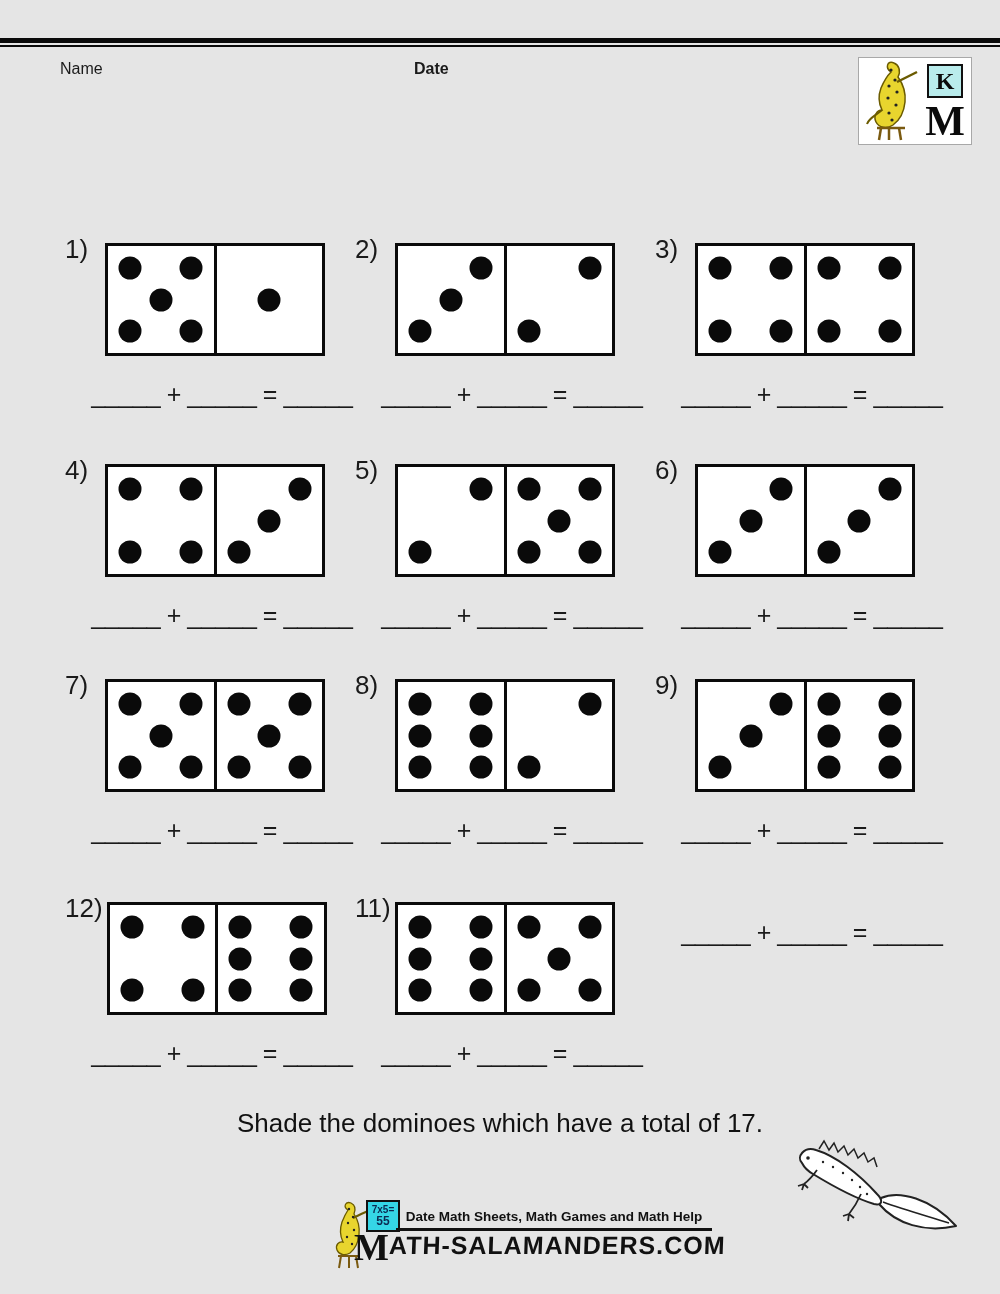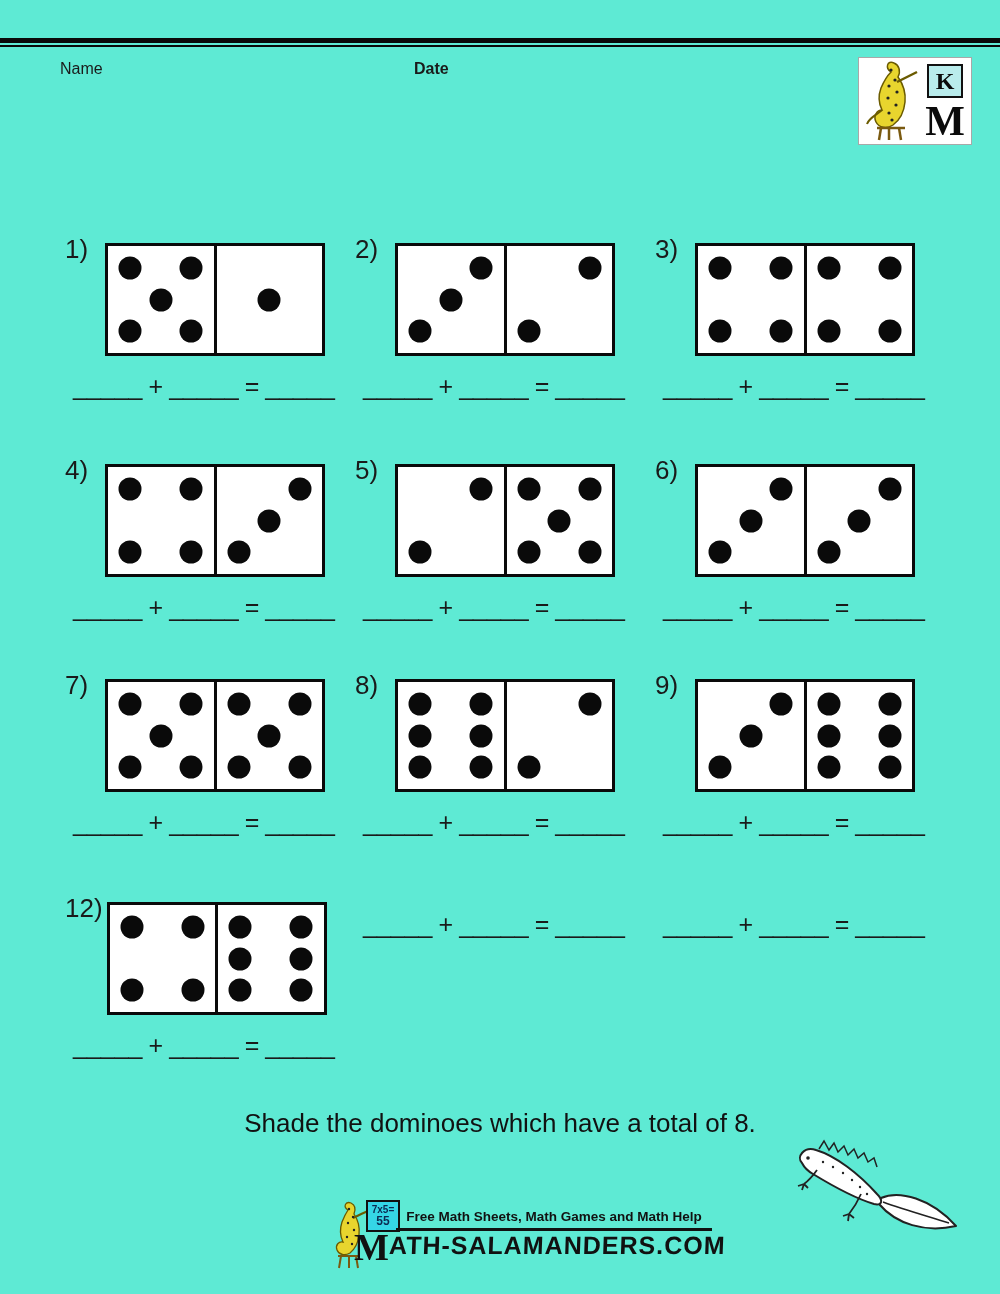--- a/index.html
+++ b/index.html
@@ -1,17 +1,17 @@
 <!DOCTYPE html>
 <html><head>
 <meta charset="utf-8">
 <style>
   html,body { margin:0; padding:0; background:#ffffff; }
   .page {
-    position:relative; width:1000px; height:1294px; background:#5eead4;
+    position:relative; width:1000px; height:1294px; background:#e5e5e5;
     font-family:"Liberation Sans", sans-serif; color:#1a1a1a; overflow:hidden;
   }
   .top-bar-thick { position:absolute; left:0; top:38px; width:1000px; height:5px; background:#0a0a0a; }
   .top-bar-thin  { position:absolute; left:0; top:45px; width:1000px; height:2px; background:#0a0a0a; }
   .name-label { position:absolute; left:60px; top:60px; font-size:16px; }
   .date-label { position:absolute; left:414px; top:60px; font-size:16px;font-weight:bold; }
 
   .logo-box {
     position:absolute; left:858px; top:57px; width:112px; height:86px;
     border:1px solid #a8a8a8; background:#fff;
@@ -43,21 +43,21 @@
     margin-top:8px; width:220px; height:113px; box-sizing:border-box;
     border:3px solid #0a0a0a; background:#fff; display:flex;
   }
   .half { position:relative; flex:1; }
   .half.right { border-left:3px solid #0a0a0a; }
   .pip {
     position:absolute; width:23px; height:23px; border-radius:50%;
     background:#0a0a0a; transform:translate(-50%,-50%);
   }
   .equation {
-    margin-top:16px; margin-left:8px; width:280px; text-align:left;
+    margin-top:24px; margin-left:8px; width:280px; text-align:right;
     font-size:25px; color:#1a1a1a; white-space:nowrap;
   }
   .equation .op { margin:0 6px; }
 
   .shade-instruction {
     position:absolute; left:0; top:1108px; width:1000px; text-align:center;
     font-size:26px; color:#111;
   }
 
   .lizard { position:absolute; left:793px; top:1136px; }
@@ -309,28 +309,48 @@
               <div class="pip" style="left: 21%; top: 50%;"></div>
               <div class="pip" style="left: 79%; top: 50%;"></div>
               <div class="pip" style="left: 21%; top: 79%;"></div>
               <div class="pip" style="left: 79%; top: 79%;"></div>
             </div>
           </div>
         </div>
         <div class="equation"><span class="blank">_____</span><span class="op">+</span><span class="blank">_____</span><span class="op">=</span><span class="blank">_____</span></div>
       </div>
       <div class="cell" style="left: 355px; top: 894px;">
+        <div class="dhead">
+          <span class="plabel">11)</span>
+          <div class="domino">
+            <div class="half left">
+              <div class="pip" style="left: 21%; top: 21%;"></div>
+              <div class="pip" style="left: 79%; top: 21%;"></div>
+              <div class="pip" style="left: 21%; top: 50%;"></div>
+              <div class="pip" style="left: 79%; top: 50%;"></div>
+              <div class="pip" style="left: 21%; top: 79%;"></div>
+              <div class="pip" style="left: 79%; top: 79%;"></div>
+            </div>
+            <div class="half right">
+              <div class="pip" style="left: 21%; top: 21%;"></div>
+              <div class="pip" style="left: 79%; top: 21%;"></div>
+              <div class="pip" style="left: 50%; top: 50%;"></div>
+              <div class="pip" style="left: 21%; top: 79%;"></div>
+              <div class="pip" style="left: 79%; top: 79%;"></div>
+            </div>
+          </div>
+        </div>
         <div class="equation"><span class="blank">_____</span><span class="op">+</span><span class="blank">_____</span><span class="op">=</span><span class="blank">_____</span></div>
       </div>
       <div class="cell" style="left: 655px; top: 894px;">
         <div class="equation"><span class="blank">_____</span><span class="op">+</span><span class="blank">_____</span><span class="op">=</span><span class="blank">_____</span></div>
       </div>
     </div>
 
-  <div class="shade-instruction">Shade the dominoes which have a total of 8.</div>
+  <div class="shade-instruction">Shade the dominoes which have a total of 17.</div>
 
   <svg class="lizard" width="172" height="98" viewBox="0 0 172 98">
     <path d="M88 62 C106 54 138 62 163 90 C132 97 103 88 86 68 Z" fill="#fff" stroke="#222" stroke-width="2" stroke-linejoin="round"></path>
     <path d="M90 66 C112 74 134 80 156 87" fill="none" stroke="#222" stroke-width="1.5"></path>
     <path d="M9 27 C3 21 11 10 23 14 C43 20 66 38 84 58 C90 64 90 70 81 68 C61 62 38 49 20 38 C13 34 11 31 9 27 Z" fill="#fff" stroke="#222" stroke-width="2" stroke-linejoin="round"></path>
     <path d="M26 13 L31 5 L36 14 L41 7 L45 16 L51 10 L55 19 L61 13 L65 22 L71 17 L75 26 L81 22 L84 31" fill="none" stroke="#222" stroke-width="1.5"></path>
     <circle cx="15" cy="22" r="1.8" fill="#222"></circle>
     <path d="M24 34 C19 41 15 45 11 48 M11 48 l-6 2 M11 48 l-2 6 M11 48 l4 4" fill="none" stroke="#222" stroke-width="1.8"></path>
     <path d="M68 58 C64 67 60 73 56 78 M56 78 l-6 2 M56 78 l-1 7 M56 78 l5 4" fill="none" stroke="#222" stroke-width="1.8"></path>
     <g fill="#222">
@@ -359,20 +379,20 @@
         <path d="M10 56 L32 56"></path>
           <path d="M13 56 L11 68"></path>
           <path d="M21 56 L21 68"></path>
           <path d="M28 56 L30 68"></path>
       </g>
     </svg>
     <div class="footer-board">
       <div class="b1">7x5=</div>
       <div class="b2">55</div>
     </div>
-    <div class="footer-tagline">Free Math Sheets, Math Games and Math Help</div>
+    <div class="footer-tagline">Date Math Sheets, Math Games and Math Help</div>
     <div class="footer-rule"></div>
     <div class="wordmark">
       <span class="wm-m">M</span><span class="wm-rest">ATH-SALAMANDERS.COM</span>
     </div>
   </div>
 
 </div>
 
 </body></html>

